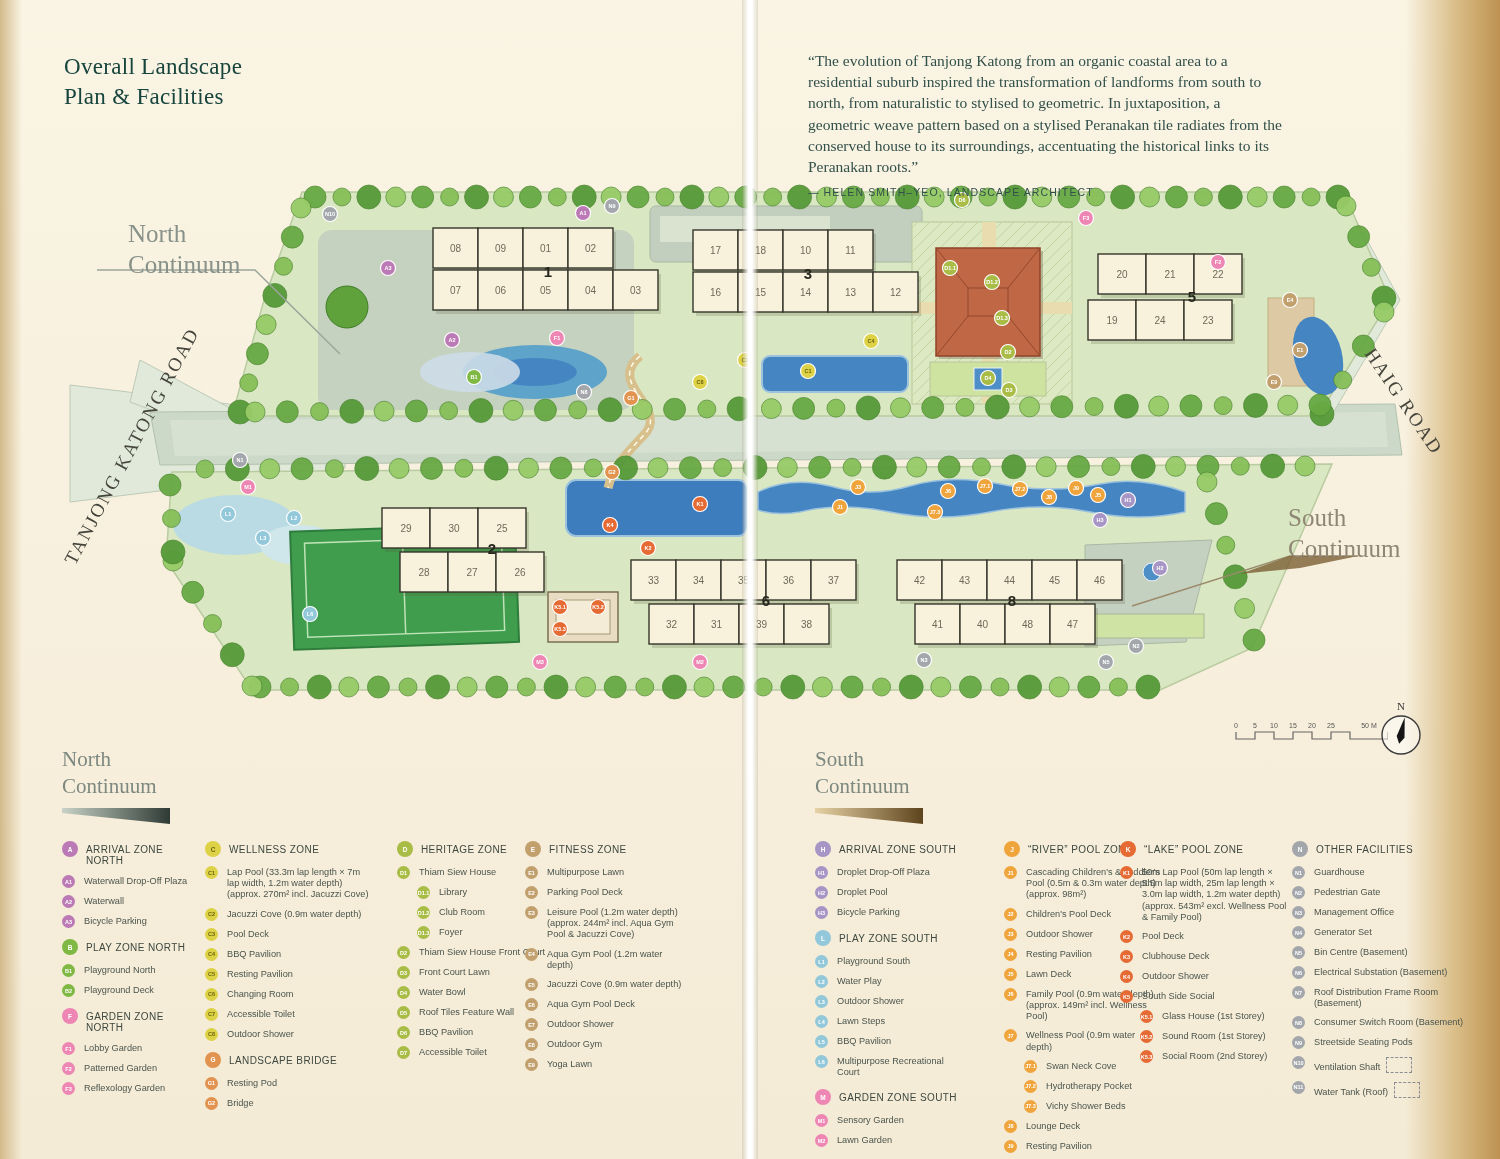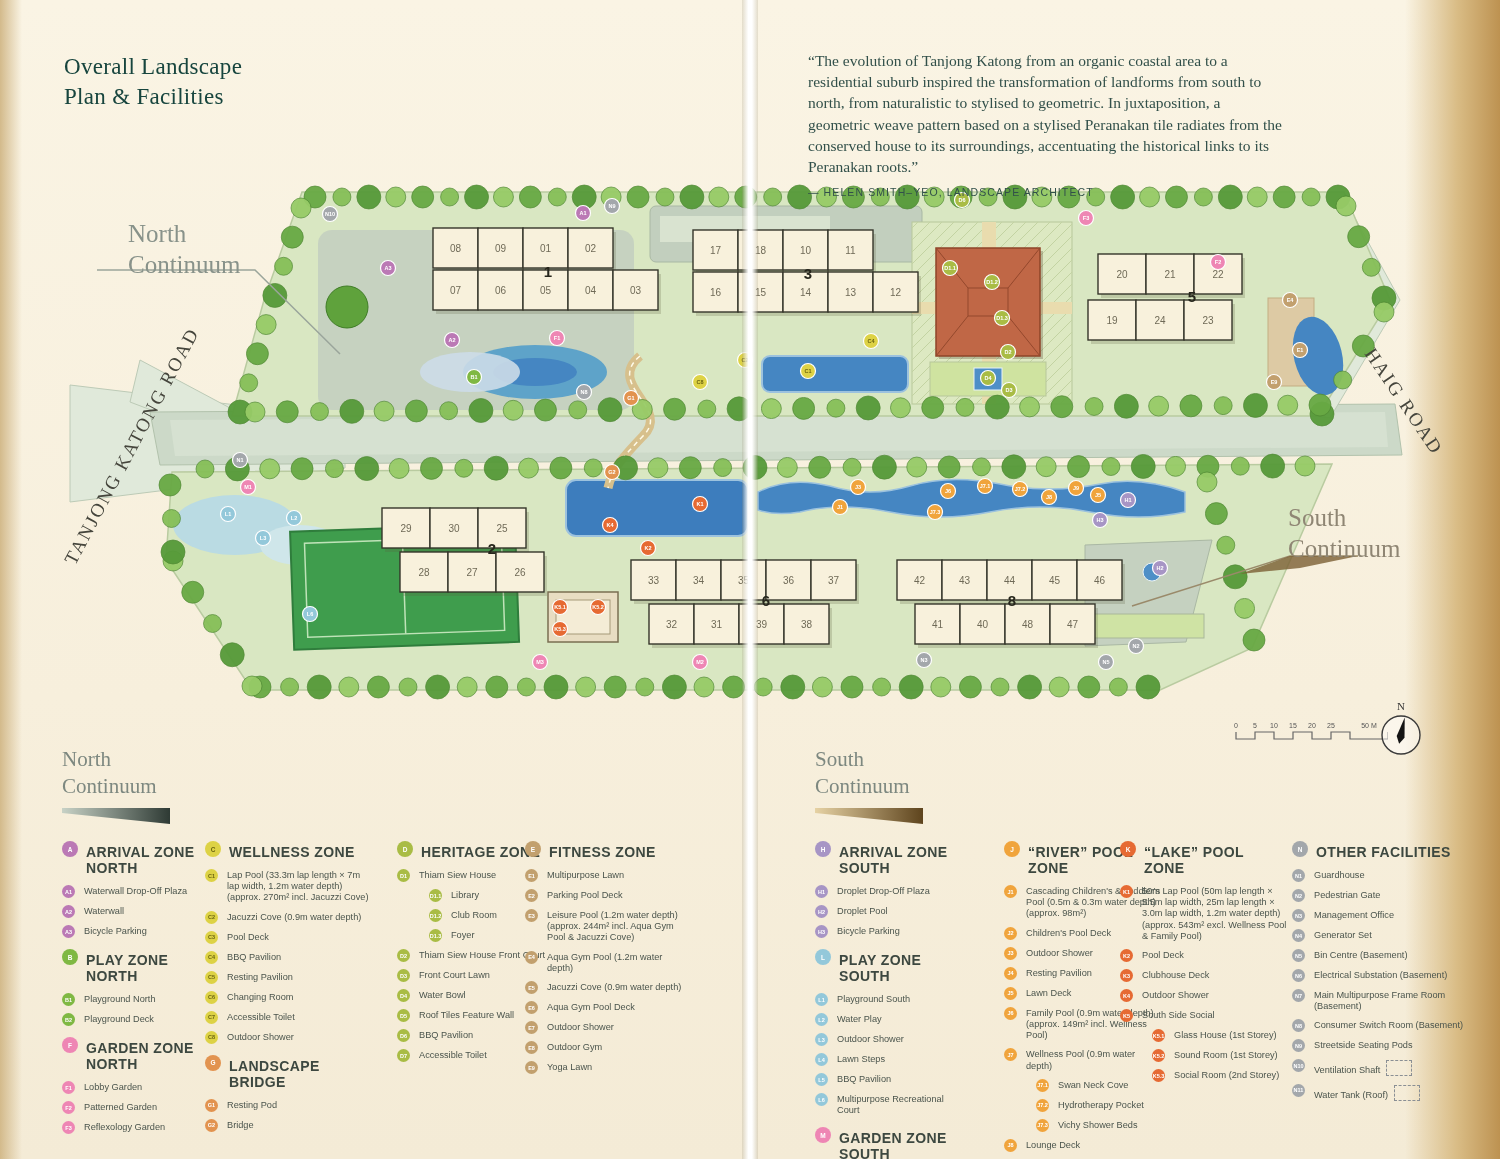--- a/index.html
+++ b/index.html
@@ -31,23 +31,23 @@
   #co-north{left:128px;top:218px;color:#88928a;}
   #co-south{left:1288px;top:502px;color:#8f8674;}
 
   
   .cont-header{position:absolute;font-family:"Liberation Serif",serif;font-size:21px;line-height:1.3;color:#7d8880;}
   .cont-header svg{display:block;margin-top:6px;}
   .leg-col{position:absolute;top:830px;}
   .leg-zone{display:flex;align-items:flex-start;gap:8px;margin:11px 0 9px 0;}
   .leg-zone .zb{flex:0 0 16px;width:16px;height:16px;border-radius:50%;color:#fff;font-size:6.5px;
                 font-weight:bold;display:flex;align-items:center;justify-content:center;}
-  .leg-zone .zl{font-size:14px;font-weight:bold;letter-spacing:.4px;color:#3d4840;padding-top:3px;}
+  .leg-zone .zl{font-size:10px;font-weight:normal;letter-spacing:.4px;color:#3d4840;padding-top:3px;}
   .leg-item{display:flex;align-items:flex-start;gap:9px;margin-bottom:7px;}
-  .leg-item.sub{margin-left:32px;}
+  .leg-item.sub{margin-left:20px;}
   .leg-item .ib{flex:0 0 13px;width:13px;height:13px;border-radius:50%;color:#fff;font-size:5.5px;
                 font-weight:bold;display:flex;align-items:center;justify-content:center;margin-top:0;}
   .leg-item .il{font-size:9.2px;line-height:1.22;color:#4a544c;padding-top:1px;}
   .dashbox{display:inline-block;width:24px;height:14px;border:1px dashed #8a8f94;margin-left:6px;vertical-align:-3px;}
 
   #footer-note{position:absolute;right:88px;top:764px;text-align:right;font-size:9.5px;
                letter-spacing:.5px;color:#6f6049;line-height:1.45;}
   #scalebar{position:absolute;left:1228px;top:718px;}
   #compass{position:absolute;left:1378px;top:700px;}
 </style>
@@ -952,21 +952,21 @@
         <div class="leg-item">
           <span class="ib" style="background: rgb(163, 167, 171);">N5</span>
           <span class="il">Bin Centre (Basement)</span>
         </div>
         <div class="leg-item">
           <span class="ib" style="background: rgb(163, 167, 171);">N6</span>
           <span class="il">Electrical Substation (Basement)</span>
         </div>
         <div class="leg-item">
           <span class="ib" style="background: rgb(163, 167, 171);">N7</span>
-          <span class="il">Main Multipurpose Frame Room (Basement)</span>
+          <span class="il">Roof Distribution Frame Room (Basement)</span>
         </div>
         <div class="leg-item">
           <span class="ib" style="background: rgb(163, 167, 171);">N8</span>
           <span class="il">Consumer Switch Room (Basement)</span>
         </div>
         <div class="leg-item">
           <span class="ib" style="background: rgb(163, 167, 171);">N9</span>
           <span class="il">Streetside Seating Pods</span>
         </div>
         <div class="leg-item">

